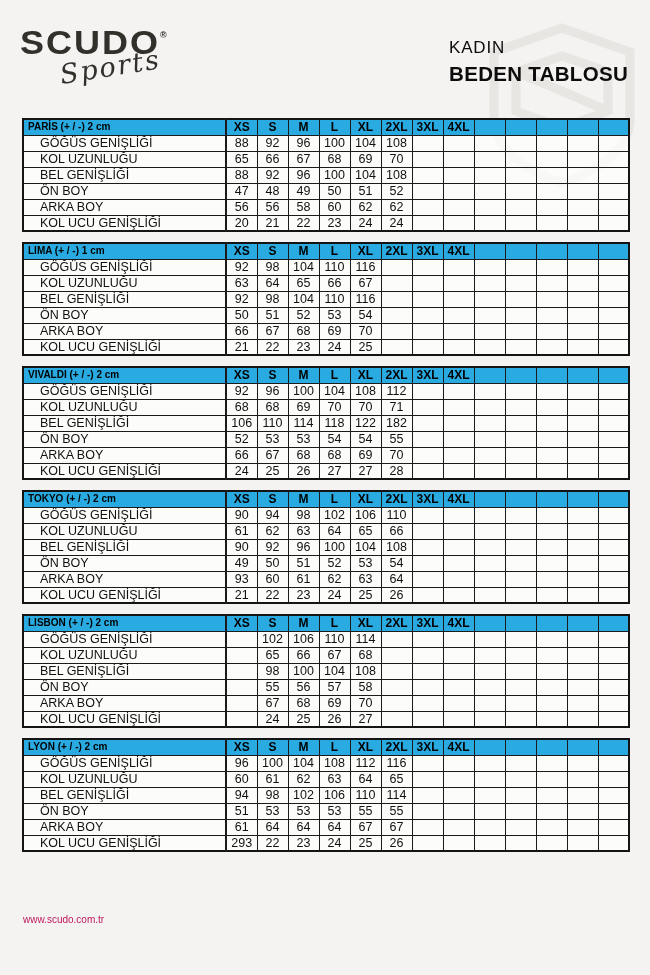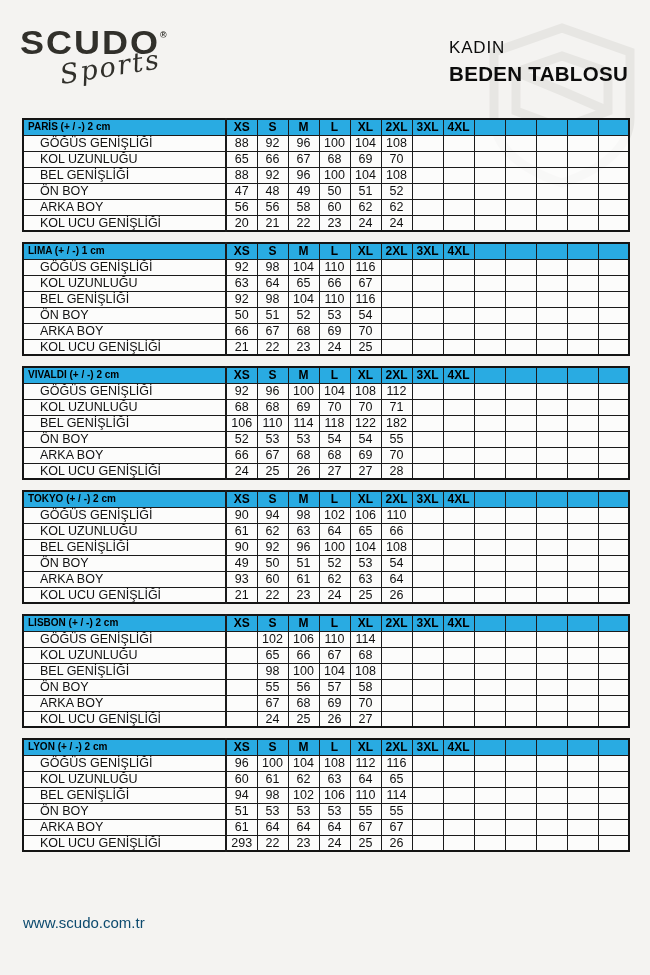--- a/index.html
+++ b/index.html
@@ -88,21 +88,21 @@
   }
   .label-edge { border-right-width: 2.5px !important; }
   td.value-cell {
     text-align: center; font-size: 12.5px;
     background: rgba(255,255,255,0.72);
   }
 
   
   .site-footer {
     position: absolute; left: 23px; top: 914px;
-    font-size: 15px; color: #0c4a6e;
+    font-size: 10px; color: #be185d;
   }
 </style>
 </head>
 <body style="background: rgb(244, 243, 241);">
 
 <svg class="watermark" width="150" height="168" viewBox="0 0 150 168" aria-hidden="true">
   <path d="M75 7 L143 31 L143 97 C143 127 114 149 75 162 C36 149 7 127 7 97 L7 31 Z" fill="none" stroke="var(--wm)" stroke-width="9"></path>
   <path d="M75 35 L121 51 L121 90 L75 107 L29 90 L29 51 Z" fill="none" stroke="var(--wm)" stroke-width="9"></path>
   <path d="M29 51 L75 70 L121 90" fill="none" stroke="var(--wm)" stroke-width="9"></path>
 </svg>

